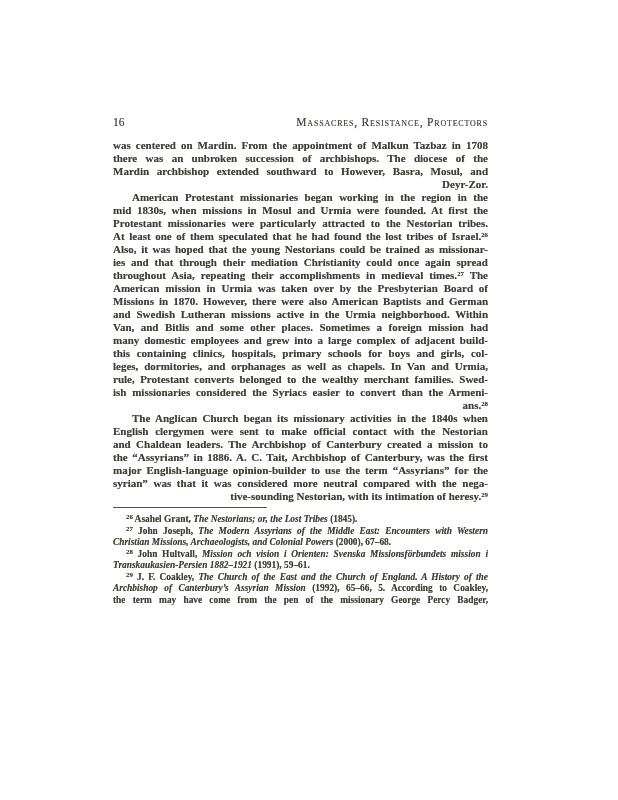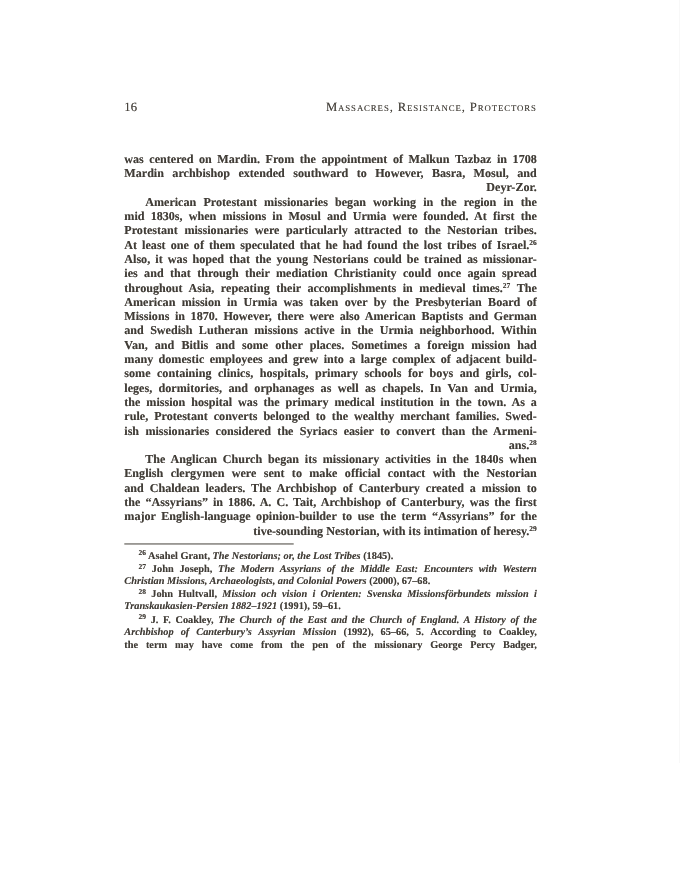--- a/index.html
+++ b/index.html
@@ -8,21 +8,21 @@
     width: 618px;
     height: 800px;
     background: #ffffff;
     font-family: "Liberation Serif", "DejaVu Serif", serif;
     color: #413d37;
     overflow: hidden;
     text-shadow: 0 0 0.45px rgba(65,61,55,0.55);
   }
   .runhead {
     position: absolute;
-    left: 113px; top: 92px;
+    left: 113px; top: 116px;
     width: 375px; height: 15px;
     font-size: 11.5px;
     color: #46423c;
   }
   .pnum { position: absolute; left: 0; top: 0; }
   .rtitle {
     display: block;
     text-align: right;
     font-variant: small-caps;
     letter-spacing: 0.8px;
@@ -68,51 +68,52 @@
 
   <div class="runhead">
     <span class="pnum">16</span>
     <span class="rtitle">Massacres, Resistance, Protectors</span>
   </div>
 
   <div class="text-block">
 
     <div>
       <div class="ln j"><span>was centered on Mardin. From the appointment of Malkun Tazbaz in 1708</span></div>
+      <div class="ln j"><span>there was an unbroken succession of archbishops. The diocese of the</span></div>
       <div class="ln j"><span>Mardin archbishop extended southward to However, Basra, Mosul, and</span></div>
       <div class="ln"><span>Deyr-Zor.</span></div>
     </div>
 
     <div>
       <div class="ln j ind"><span>American Protestant missionaries began working in the region in the</span></div>
       <div class="ln j"><span>mid 1830s, when missions in Mosul and Urmia were founded. At first the</span></div>
       <div class="ln j"><span>Protestant missionaries were particularly attracted to the Nestorian tribes.</span></div>
       <div class="ln j"><span>At least one of them speculated that he had found the lost tribes of Israel.</span><sup>26</sup></div>
       <div class="ln j"><span>Also, it was hoped that the young Nestorians could be trained as missionar-</span></div>
       <div class="ln j"><span>ies and that through their mediation Christianity could once again spread</span></div>
       <div class="ln j"><span>throughout Asia, repeating their accomplishments in medieval times.</span><sup>27</sup><span> The</span></div>
       <div class="ln j"><span>American mission in Urmia was taken over by the Presbyterian Board of</span></div>
       <div class="ln j"><span>Missions in 1870. However, there were also American Baptists and German</span></div>
       <div class="ln j"><span>and Swedish Lutheran missions active in the Urmia neighborhood. Within</span></div>
       <div class="ln j"><span>Van, and Bitlis and some other places. Sometimes a foreign mission had</span></div>
       <div class="ln j"><span>many domestic employees and grew into a large complex of adjacent build-</span></div>
-      <div class="ln j"><span>some containing clinics, hospitals, primary schools for boys and girls, col-</span></div>
+      <div class="ln j"><span>this containing clinics, hospitals, primary schools for boys and girls, col-</span></div>
       <div class="ln j"><span>leges, dormitories, and orphanages as well as chapels. In Van and Urmia,</span></div>
-      <div class="ln j"><span>the mission hospital was the primary medical institution in the town. As a</span></div>
       <div class="ln j"><span>rule, Protestant converts belonged to the wealthy merchant families. Swed-</span></div>
       <div class="ln j"><span>ish missionaries considered the Syriacs easier to convert than the Armeni-</span></div>
       <div class="ln"><span>ans.</span><sup>28</sup></div>
     </div>
 
     <div>
       <div class="ln j ind"><span>The Anglican Church began its missionary activities in the 1840s when</span></div>
       <div class="ln j"><span>English clergymen were sent to make official contact with the Nestorian</span></div>
       <div class="ln j"><span>and Chaldean leaders. The Archbishop of Canterbury created a mission to</span></div>
       <div class="ln j"><span>the “Assyrians” in 1886. A. C. Tait, Archbishop of Canterbury, was the first</span></div>
       <div class="ln j"><span>major English-language opinion-builder to use the term “Assyrians” for the</span></div>
+      <div class="ln j"><span>syrian” was that it was considered more neutral compared with the nega-</span></div>
       <div class="ln"><span>tive-sounding Nestorian, with its intimation of heresy.</span><sup>29</sup></div>
     </div>
 
     <div class="fnrule"></div>
 
     <div class="footnotes">
       <div class="fl find"><sup>26</sup><span> Asahel Grant, </span><span class="it">The Nestorians; or, the Lost Tribes</span><span> (1845).</span></div>
       <div class="fl find j"><sup>27</sup><span> John Joseph, </span><span class="it">The Modern Assyrians of the Middle East: Encounters with Western</span></div>
       <div class="fl"><span class="it">Christian Missions, Archaeologists, and Colonial Powers</span><span> (2000), 67–68.</span></div>
       <div class="fl find j"><sup>28</sup><span> John Hultvall, </span><span class="it">Mission och vision i Orienten: Svenska Missionsförbundets mission i</span></div>

